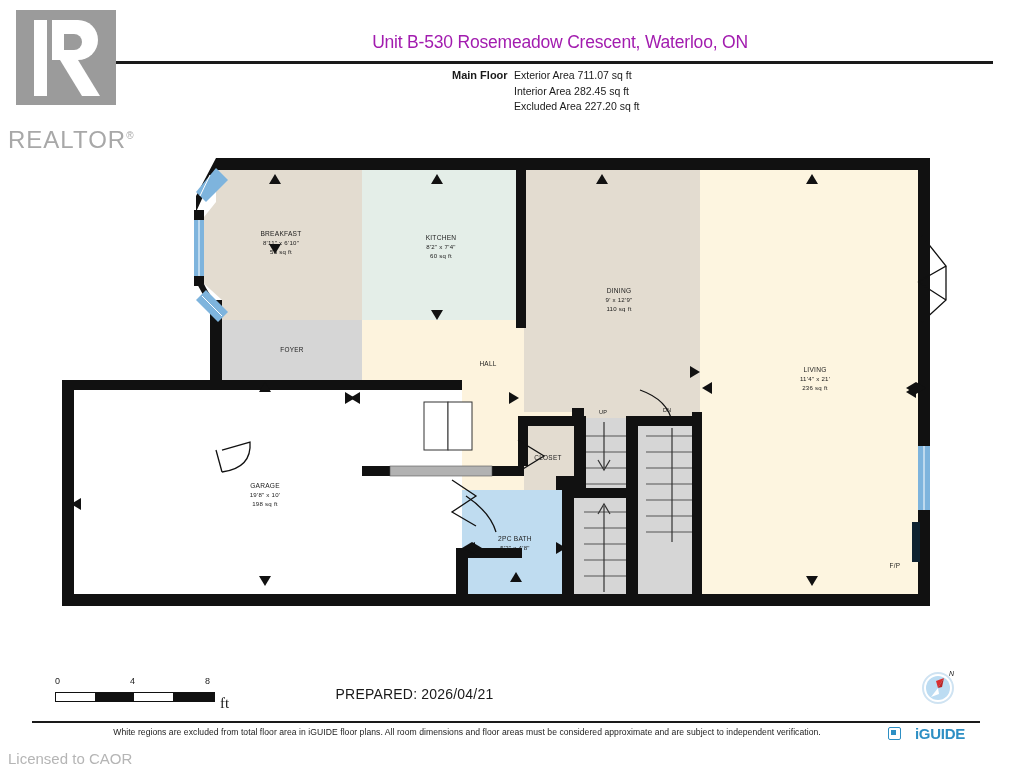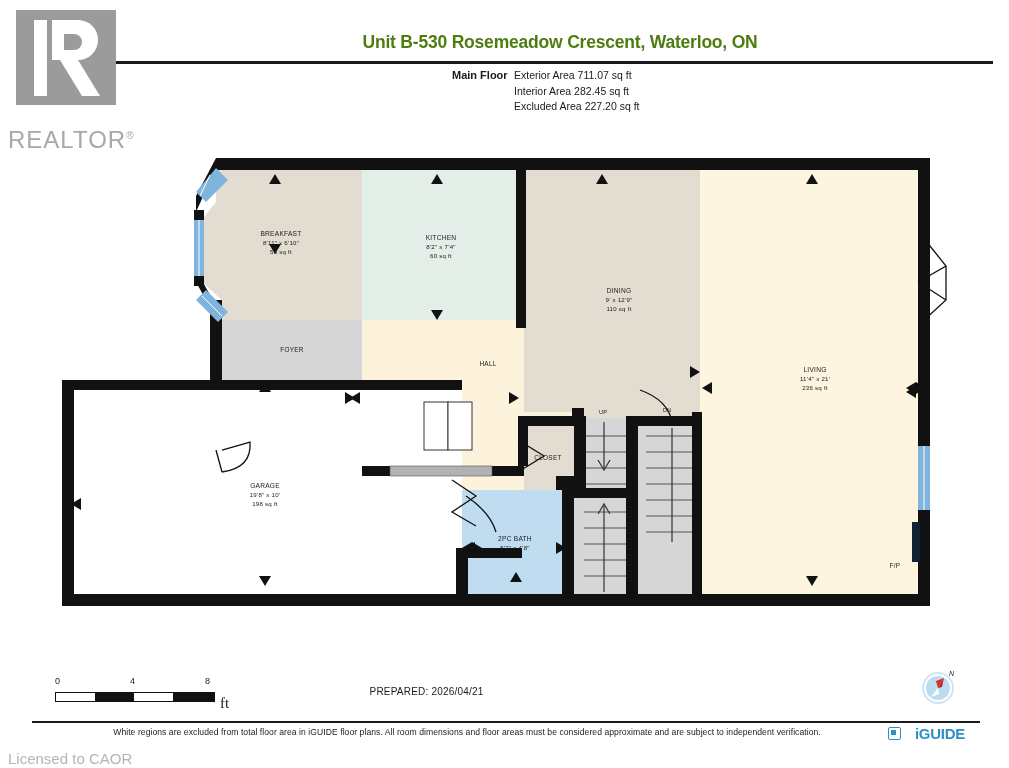--- a/index.html
+++ b/index.html
@@ -42,22 +42,22 @@
     font-family: Liberation Sans, sans-serif;
   }
   #realtor-word sup { font-size: 10px; }
 
   #title {
     position: absolute;
     left: 120px; top: 32px;
     width: 880px;
     text-align: center;
     font-size: 17.5px;
-    font-weight: bold;
-    color: #4d7c0f;
+    font-weight: normal;
+    color: #a21caf;
     letter-spacing: -0.2px;
   }
   #title-rule {
     position: absolute;
     left: 116px; top: 61px;
     width: 877px; height: 3px;
     background: #1a1a1a;
   }
   #floor-block {
     position: absolute;
@@ -133,24 +133,24 @@
   }
   .scale-seg { position: absolute; top: 0; height: 8px; background: #111; }
   #scale-unit {
     position: absolute;
     left: 165px; top: 19px;
     font-size: 15px;
     font-family: Liberation Serif, serif;
   }
   #prepared {
     position: absolute;
-    left: 12px; top: 36px;
+    left: 0; top: 36px;
     width: 829px;
     text-align: center;
-    font-size: 10px;
+    font-size: 14px;
     letter-spacing: 0.2px;
   }
   #compass {
     position: absolute;
     left: 918px; top: 16px;
     width: 42px; height: 42px;
   }
   #footer-rule {
     position: absolute;
     left: 32px; top: 71px;

